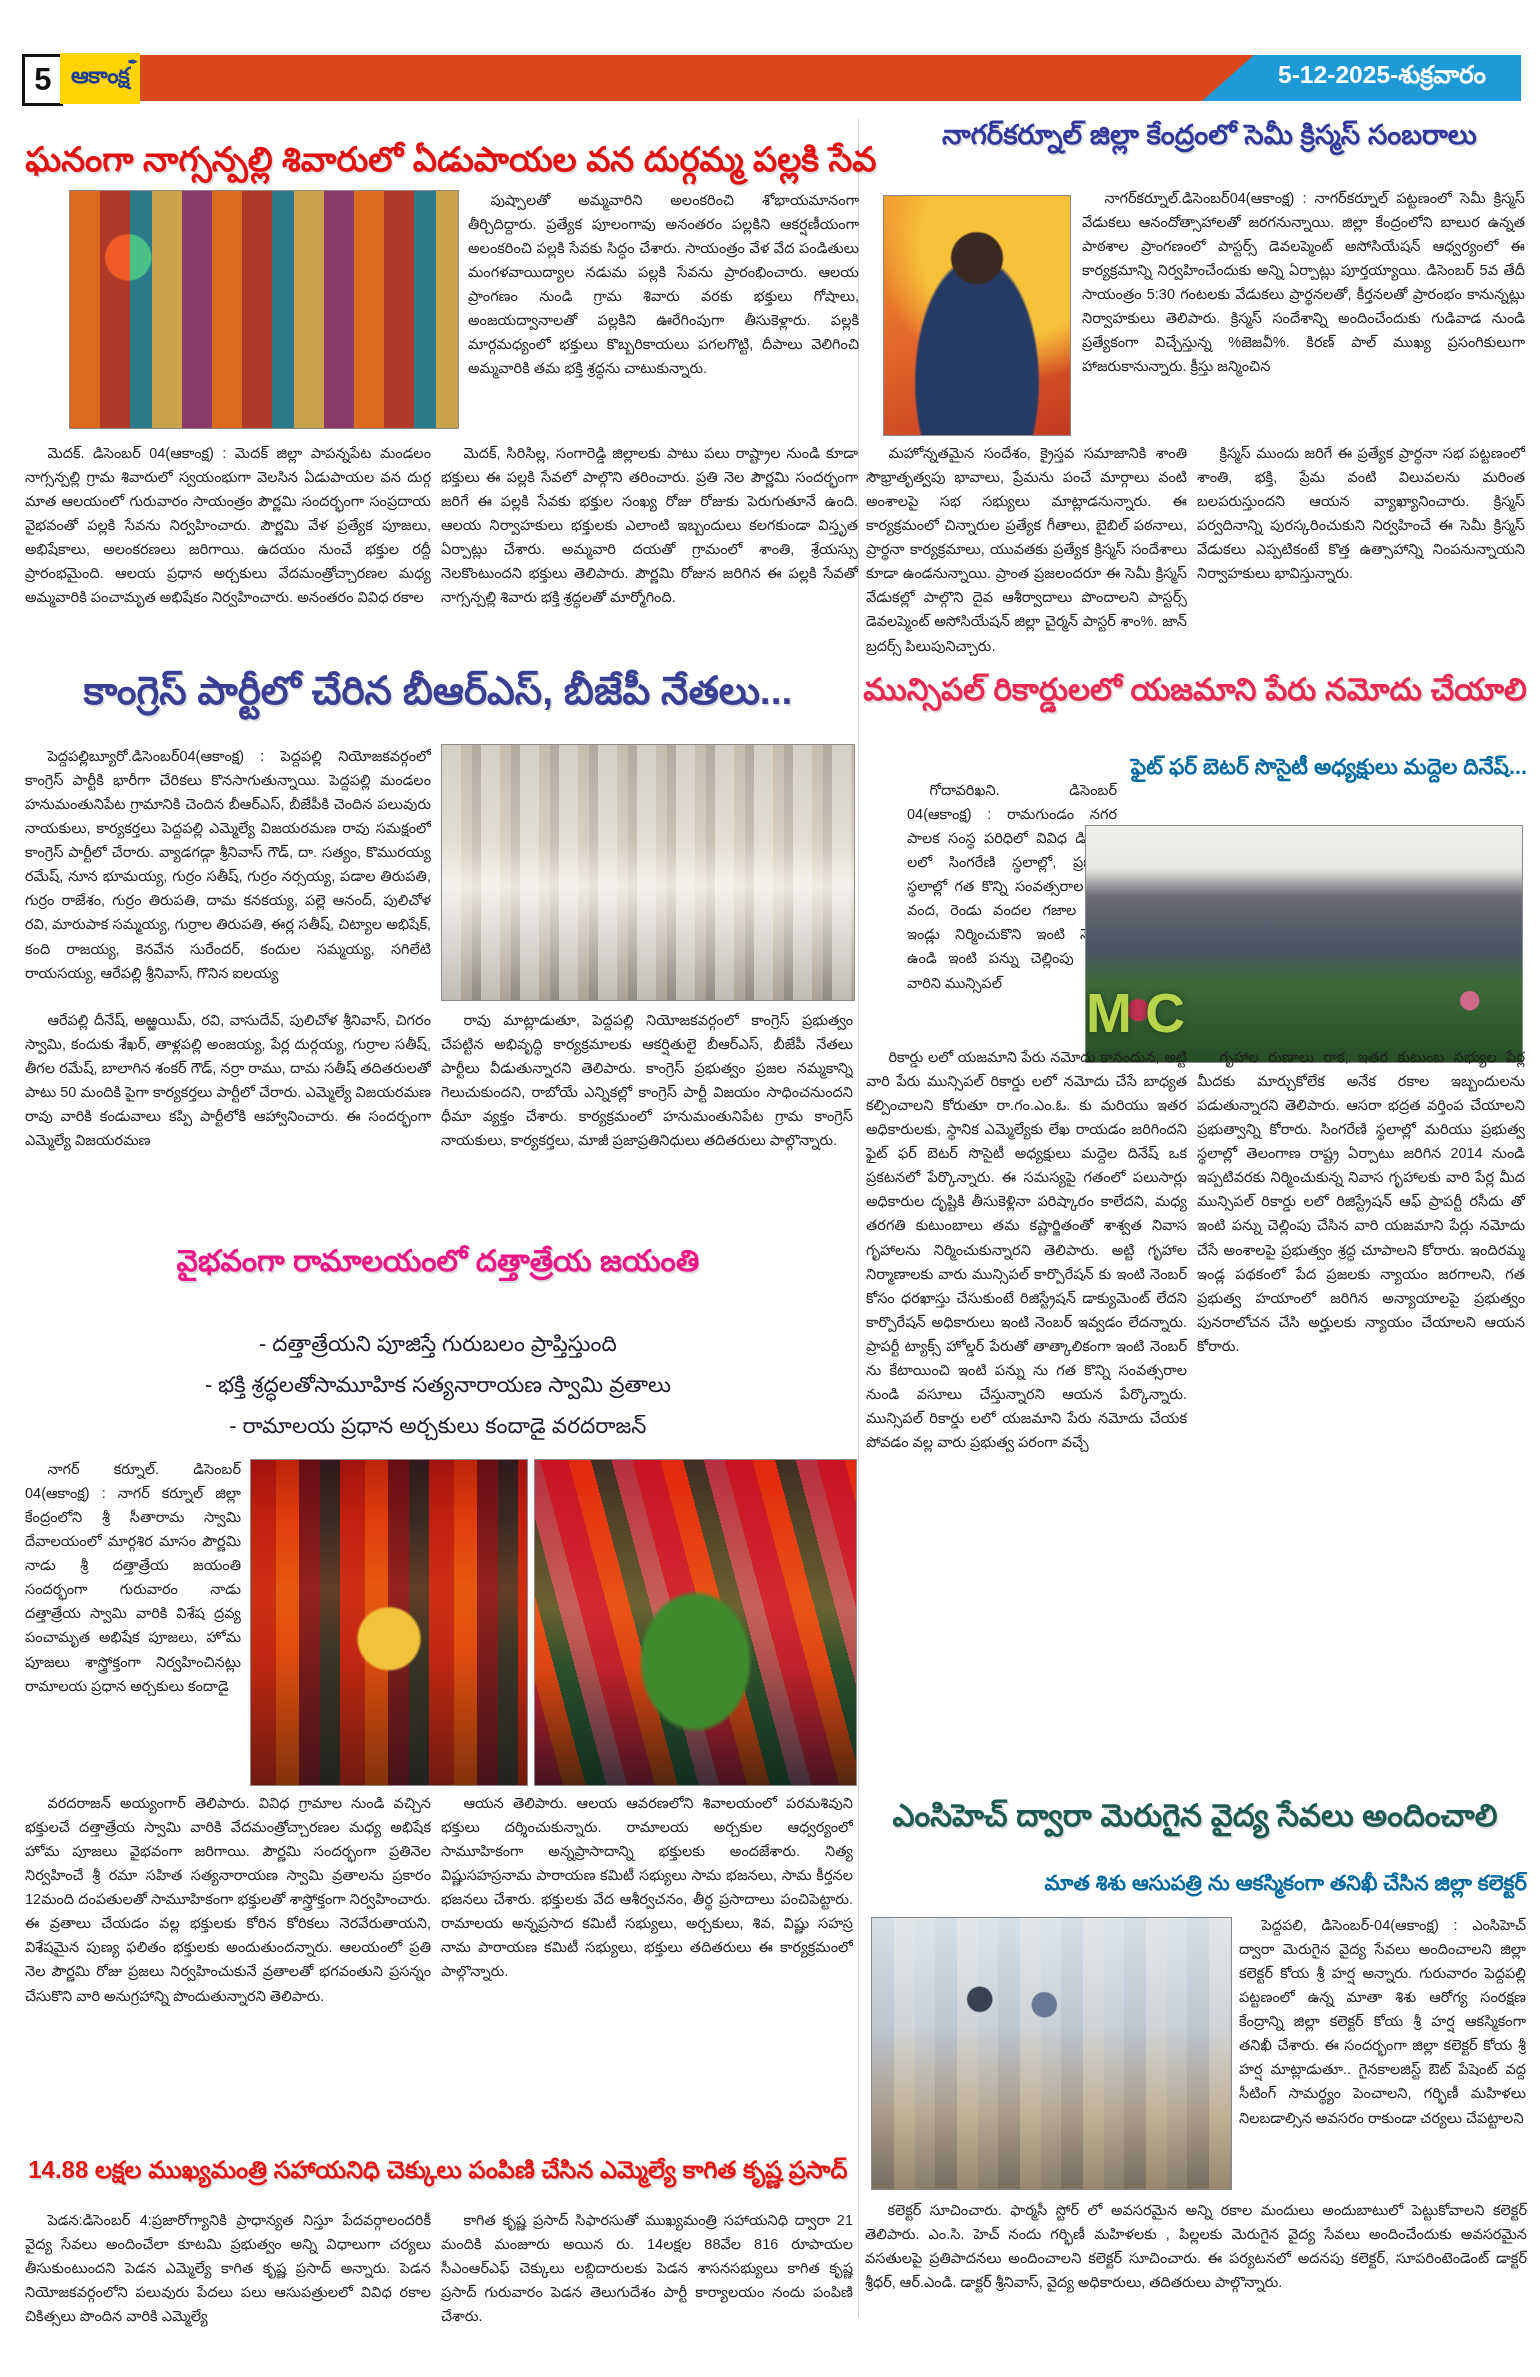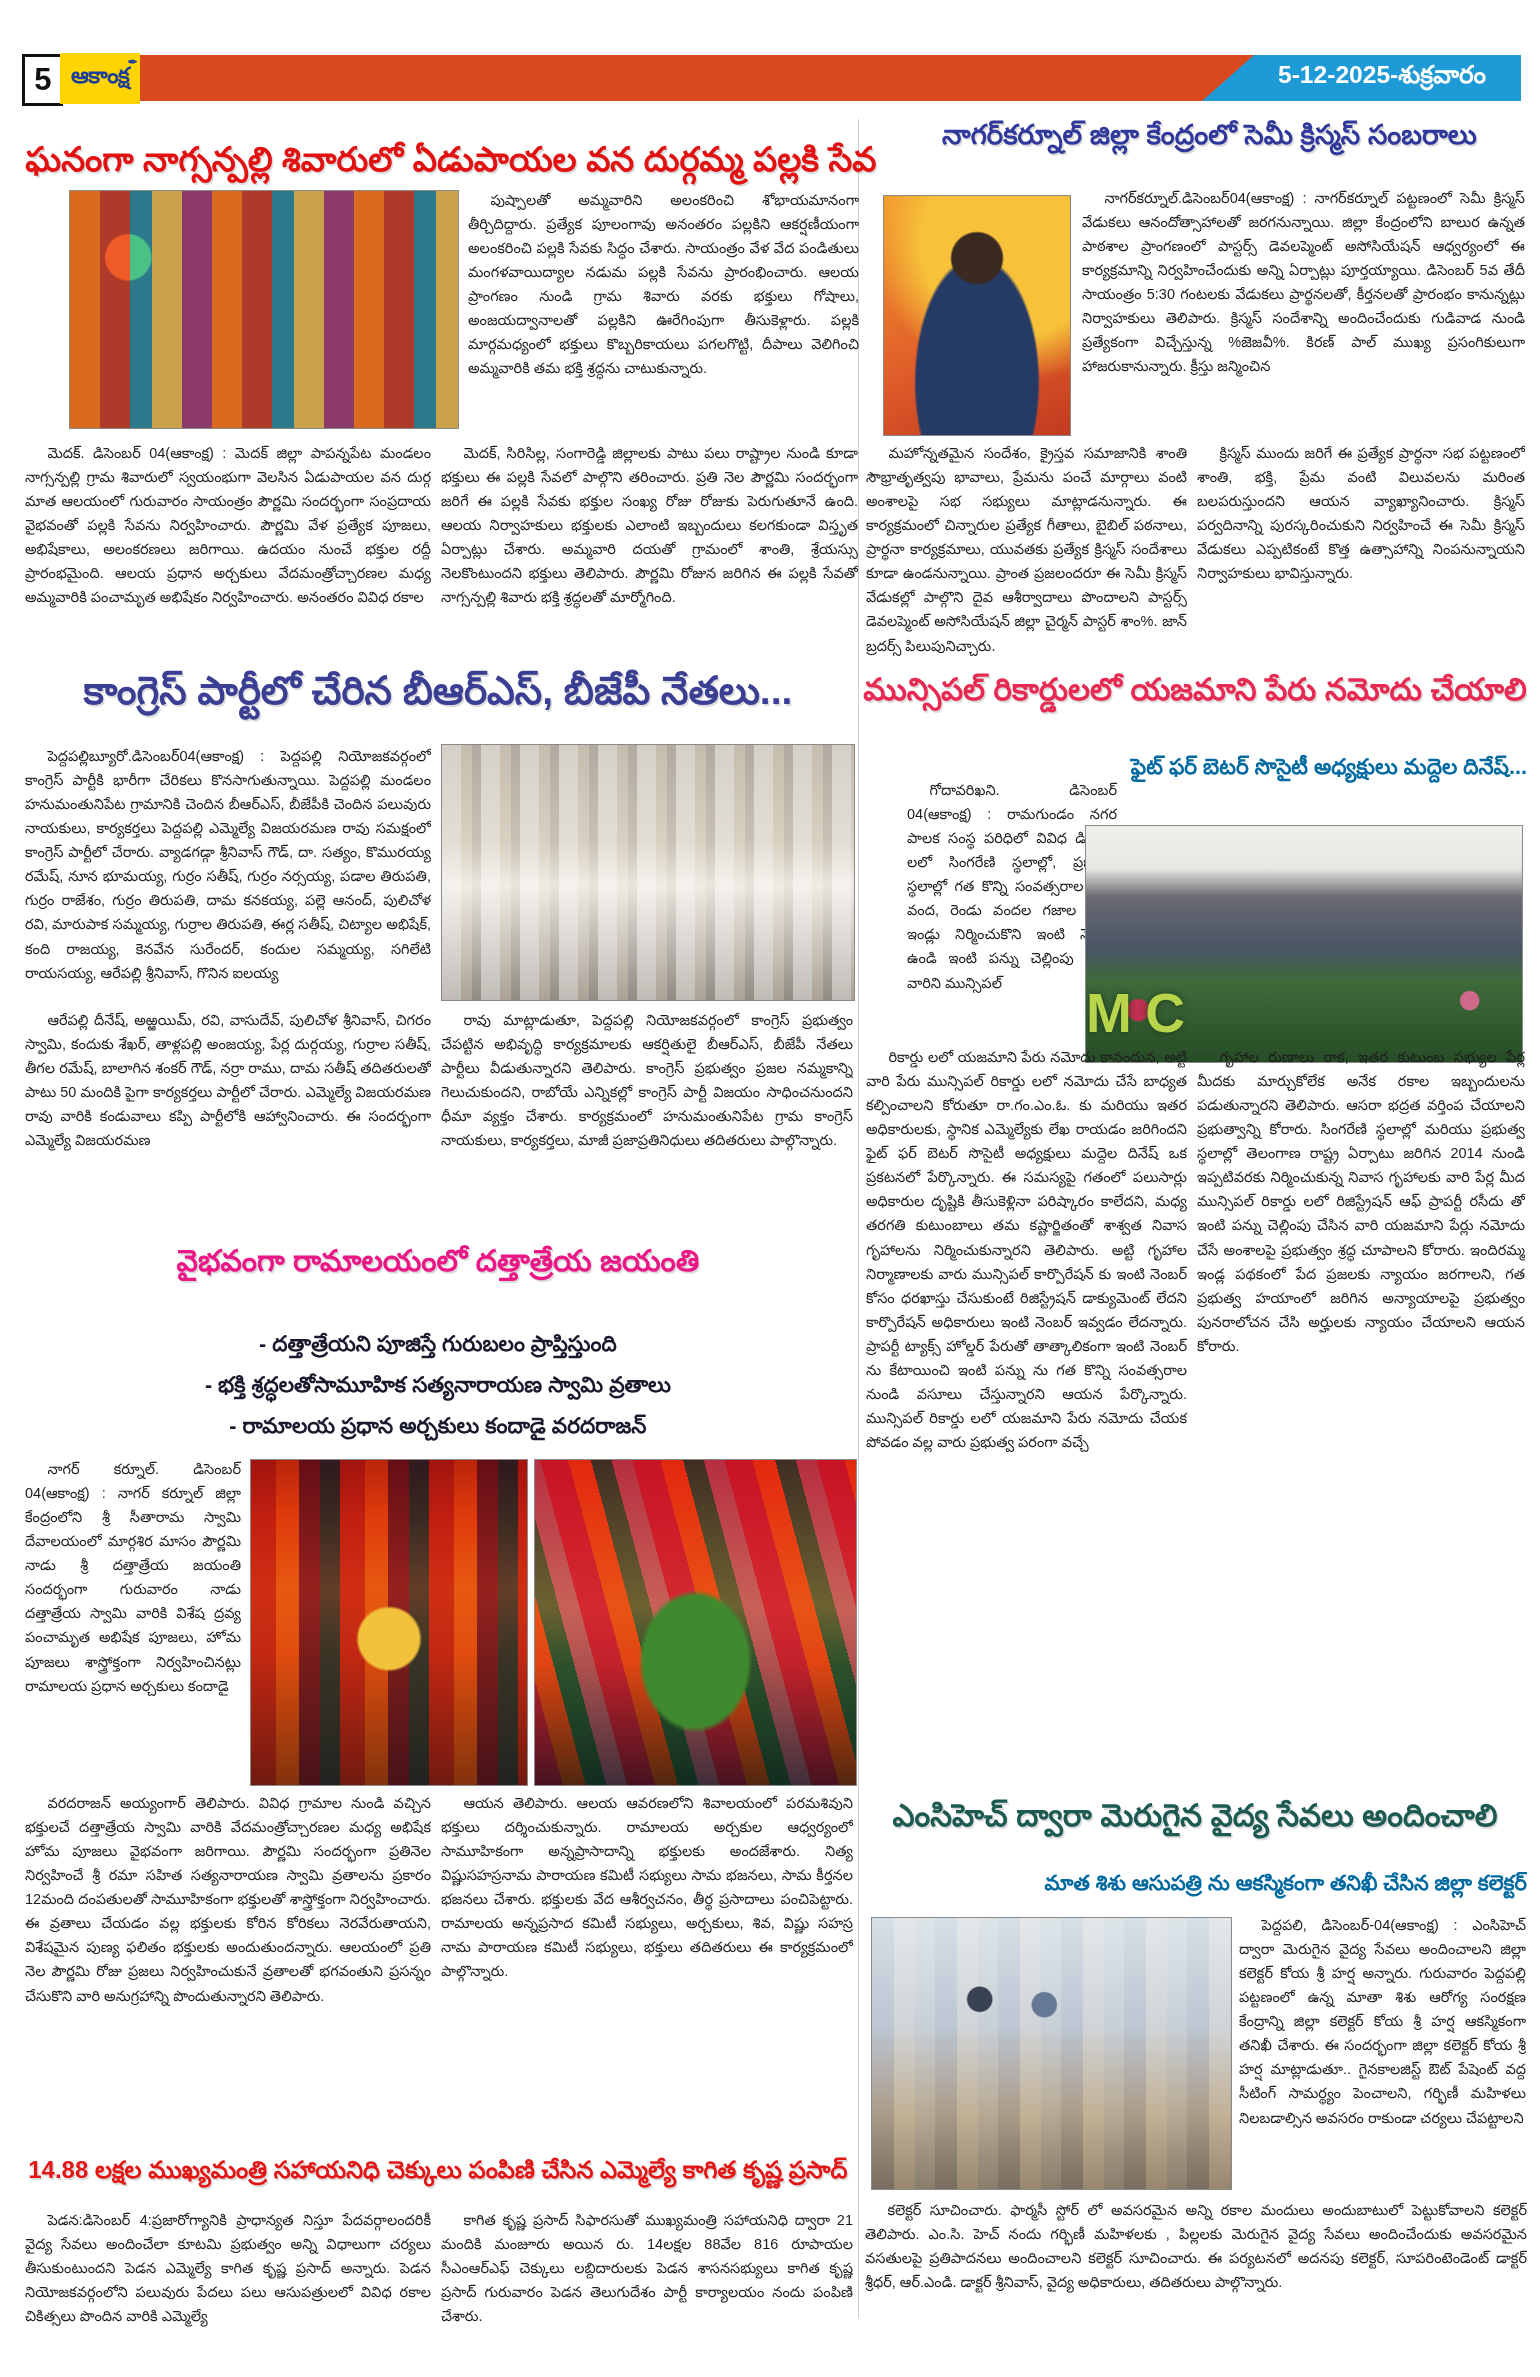--- a/index.html
+++ b/index.html
@@ -26,21 +26,21 @@
   .hl-a3{left:22.4px;top:669px;width:831px;font-size:39px;color:#3a3f94;}
   .hl-a4{left:863px;top:672px;width:664px;font-size:31px;color:#e82a52;}
   .hl-a5{left:22.4px;top:1244px;width:831px;font-size:30px;color:#eb1787;}
   .hl-a6{left:863px;top:1798px;width:664px;font-size:31px;color:#1d5a52;}
   .hl-a7{left:22.4px;top:2156px;width:831px;font-size:24px;color:#e31515;}
   .subhead{position:absolute;text-align:right;font-weight:800;color:#0369a1;white-space:nowrap;
            overflow:hidden;}
   .sh-a4{left:863px;top:754px;width:664px;font-size:21.6px;}
   .sh-a6{left:863px;top:1871px;width:664px;font-size:21px;}
   .bullets{position:absolute;left:22.4px;top:1323px;width:831px;text-align:center;color:#1a1a2e;
-           font-weight:700;font-size:21.6px;line-height:1.9;}
+           font-weight:400;font-size:21.6px;line-height:1.9;}
   
   .col{position:absolute;font-size:14.5px;line-height:1.66;color:#1c1c1c;text-align:justify;
        overflow:hidden;text-indent:22.4px;}
   
   .photo{position:absolute;border:0.7px solid #8a8a8a;overflow:hidden;}
   .ph-a1{left:69px;top:190px;width:388px;height:237px;
      background:
        radial-gradient(circle at 15% 28%,rgba(255,220,120,.8) 0 22.4px,transparent 24px),
        repeating-linear-gradient(90deg,#d96a1e 0 30px,#b03a2a 30px 60px,#2a7a8c 60px 82px,#caa24a 82px 112px,#8c3a6a 112px 142px),
        linear-gradient(180deg,#4a2420 0%,#77412a 35%,#b56a34 70%,#3a2a22 100%);

